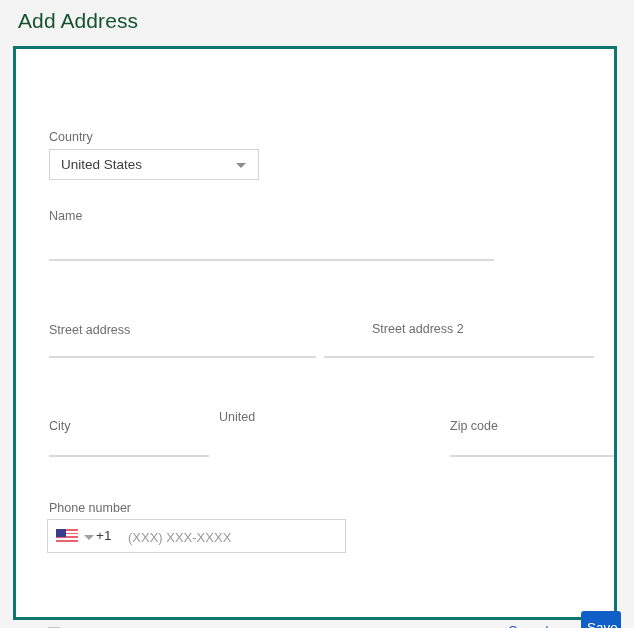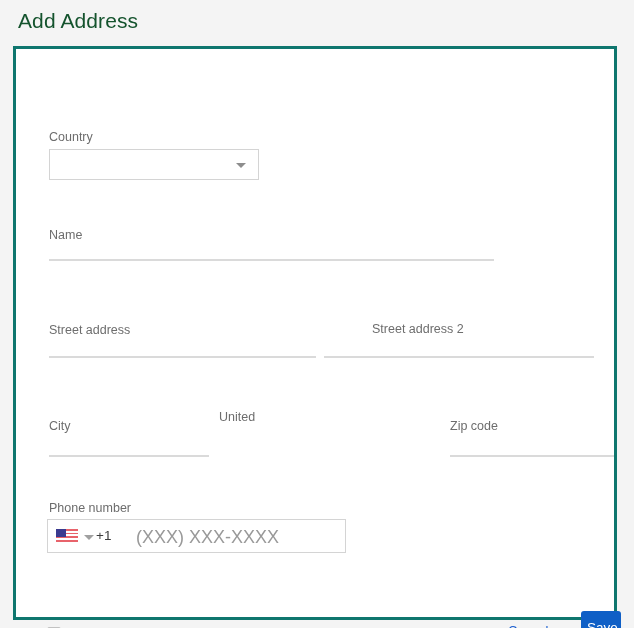--- a/index.html
+++ b/index.html
@@ -77,21 +77,21 @@
     height: 0;
     border-left: 5px solid transparent;
     border-right: 5px solid transparent;
     border-top: 5px solid #8d8d8d;
   }
   
   #country-label { left: 33px; top: 81px; }
   #country-select { left: 33px; top: 100px; width: 210px; }
   #country-caret { right: 12px; top: 13px; }
   
-  #name-label { left: 33px; top: 179px; }
+  #name-label { left: 33px; top: 160px; }
   #name-input { left: 33px; top: 192px; width: 445px; }
   
   #street1-label { left: 33px; top: 274px; }
   #street1-input { left: 33px; top: 289px; width: 267px; }
   #street2-label { left: 308px; top: 273px; margin-left: 48px; }
   #street2-input { left: 308px; top: 289px; width: 270px; }
   
   #city-label { left: 33px; top: 370px; text-align: center; }
   #city-input { left: 33px; top: 388px; width: 160px; }
   #state-label { left: 203px; top: 361px; }
@@ -145,23 +145,22 @@
   #phone-input {
     position: absolute;
     left: 78px;
     top: 0;
     width: 210px;
     height: 32px;
     border: none;
     outline: none;
     background: transparent;
     font-family: "Liberation Sans", sans-serif;
-    font-size: 18px;
+    font-size: 13px;
     color: #333;
-    margin-left: 8px;
   }
   #phone-input::placeholder { color: #999; }
   
   #primary-checkbox-wrap {
     position: absolute;
     left: 31px;
     top: 578px;
     display: flex;
     align-items: center;
     cursor: pointer;
@@ -213,20 +212,21 @@
 </style>
 </head>
 <body>
 
 <div id="page-title">Add Address</div>
 
 <div id="card">
 
   <div class="field-label" id="country-label">Country</div>
   <div class="boxed-select" id="country-select">
+    <span class="sel-text">United States</span>
     <span class="caret" id="country-caret"></span>
   </div>
 
   <div class="field-label" id="name-label">Name</div>
   <input class="underline-input" id="name-input" type="text" placeholder="" style="">
 
   <div class="field-label" id="street1-label">Street address</div>
   <input class="underline-input" id="street1-input" type="text" placeholder="" style="">
 
   <div class="field-label" id="street2-label">Street address 2</div>

